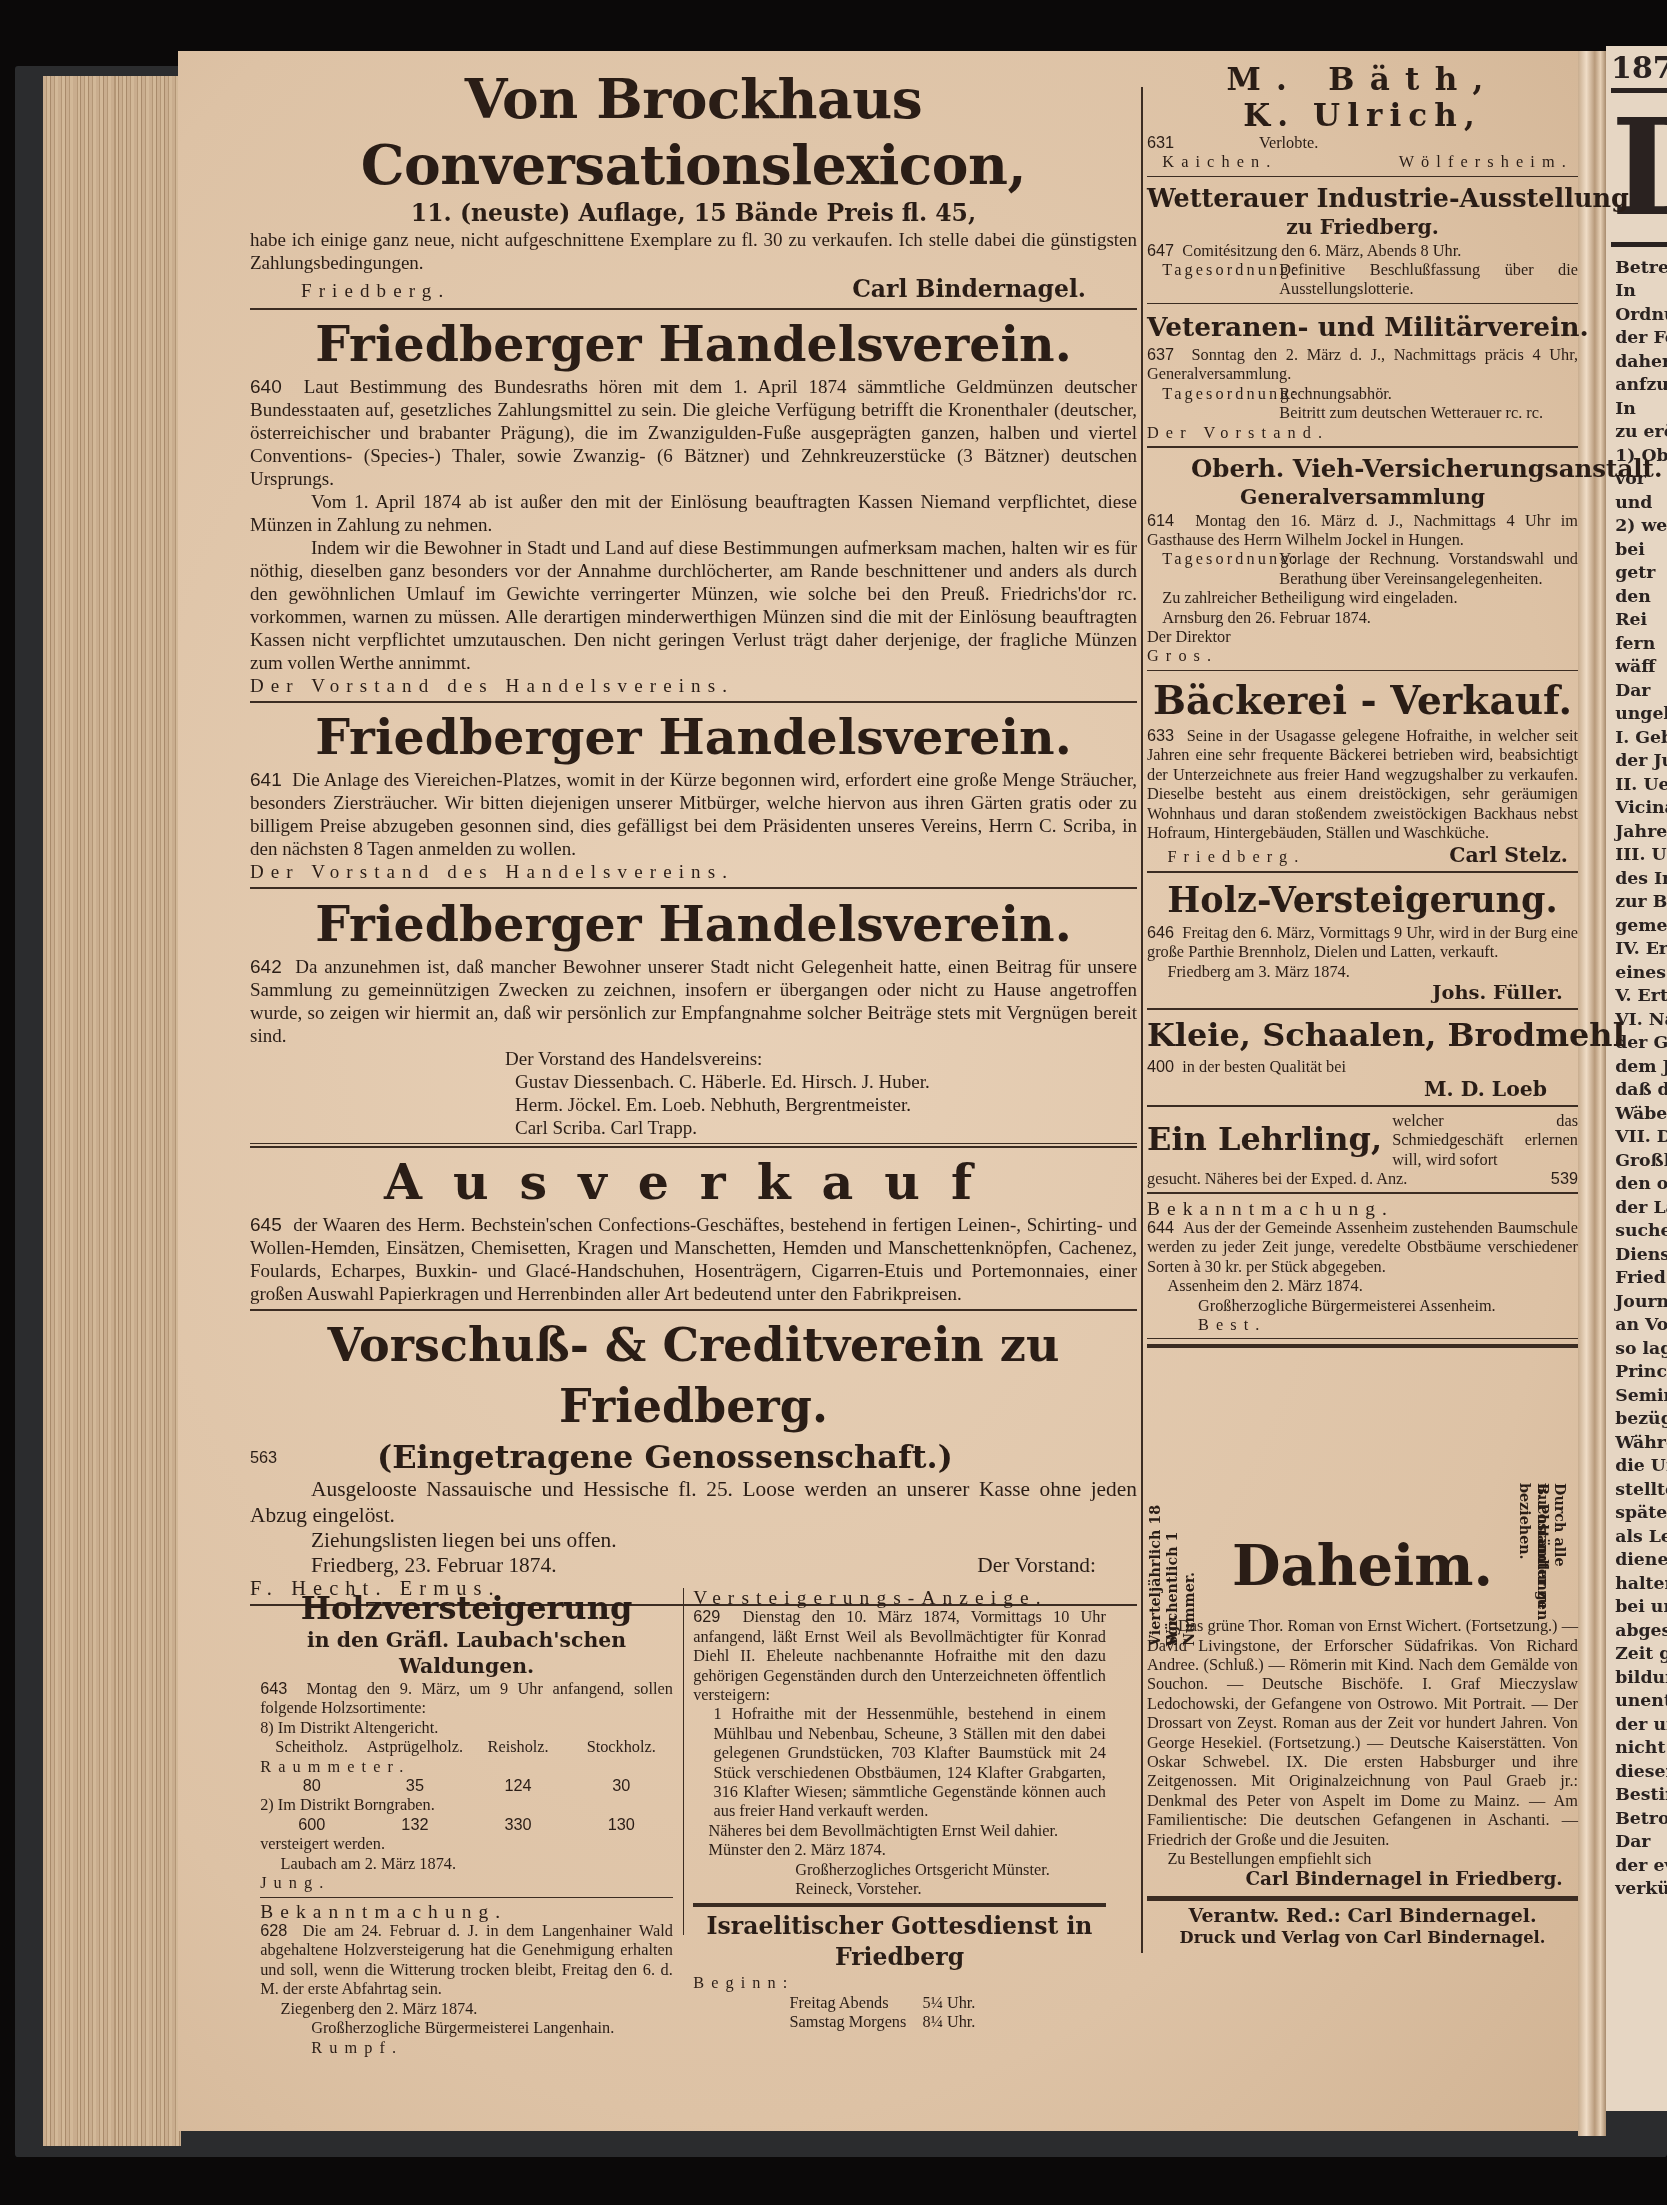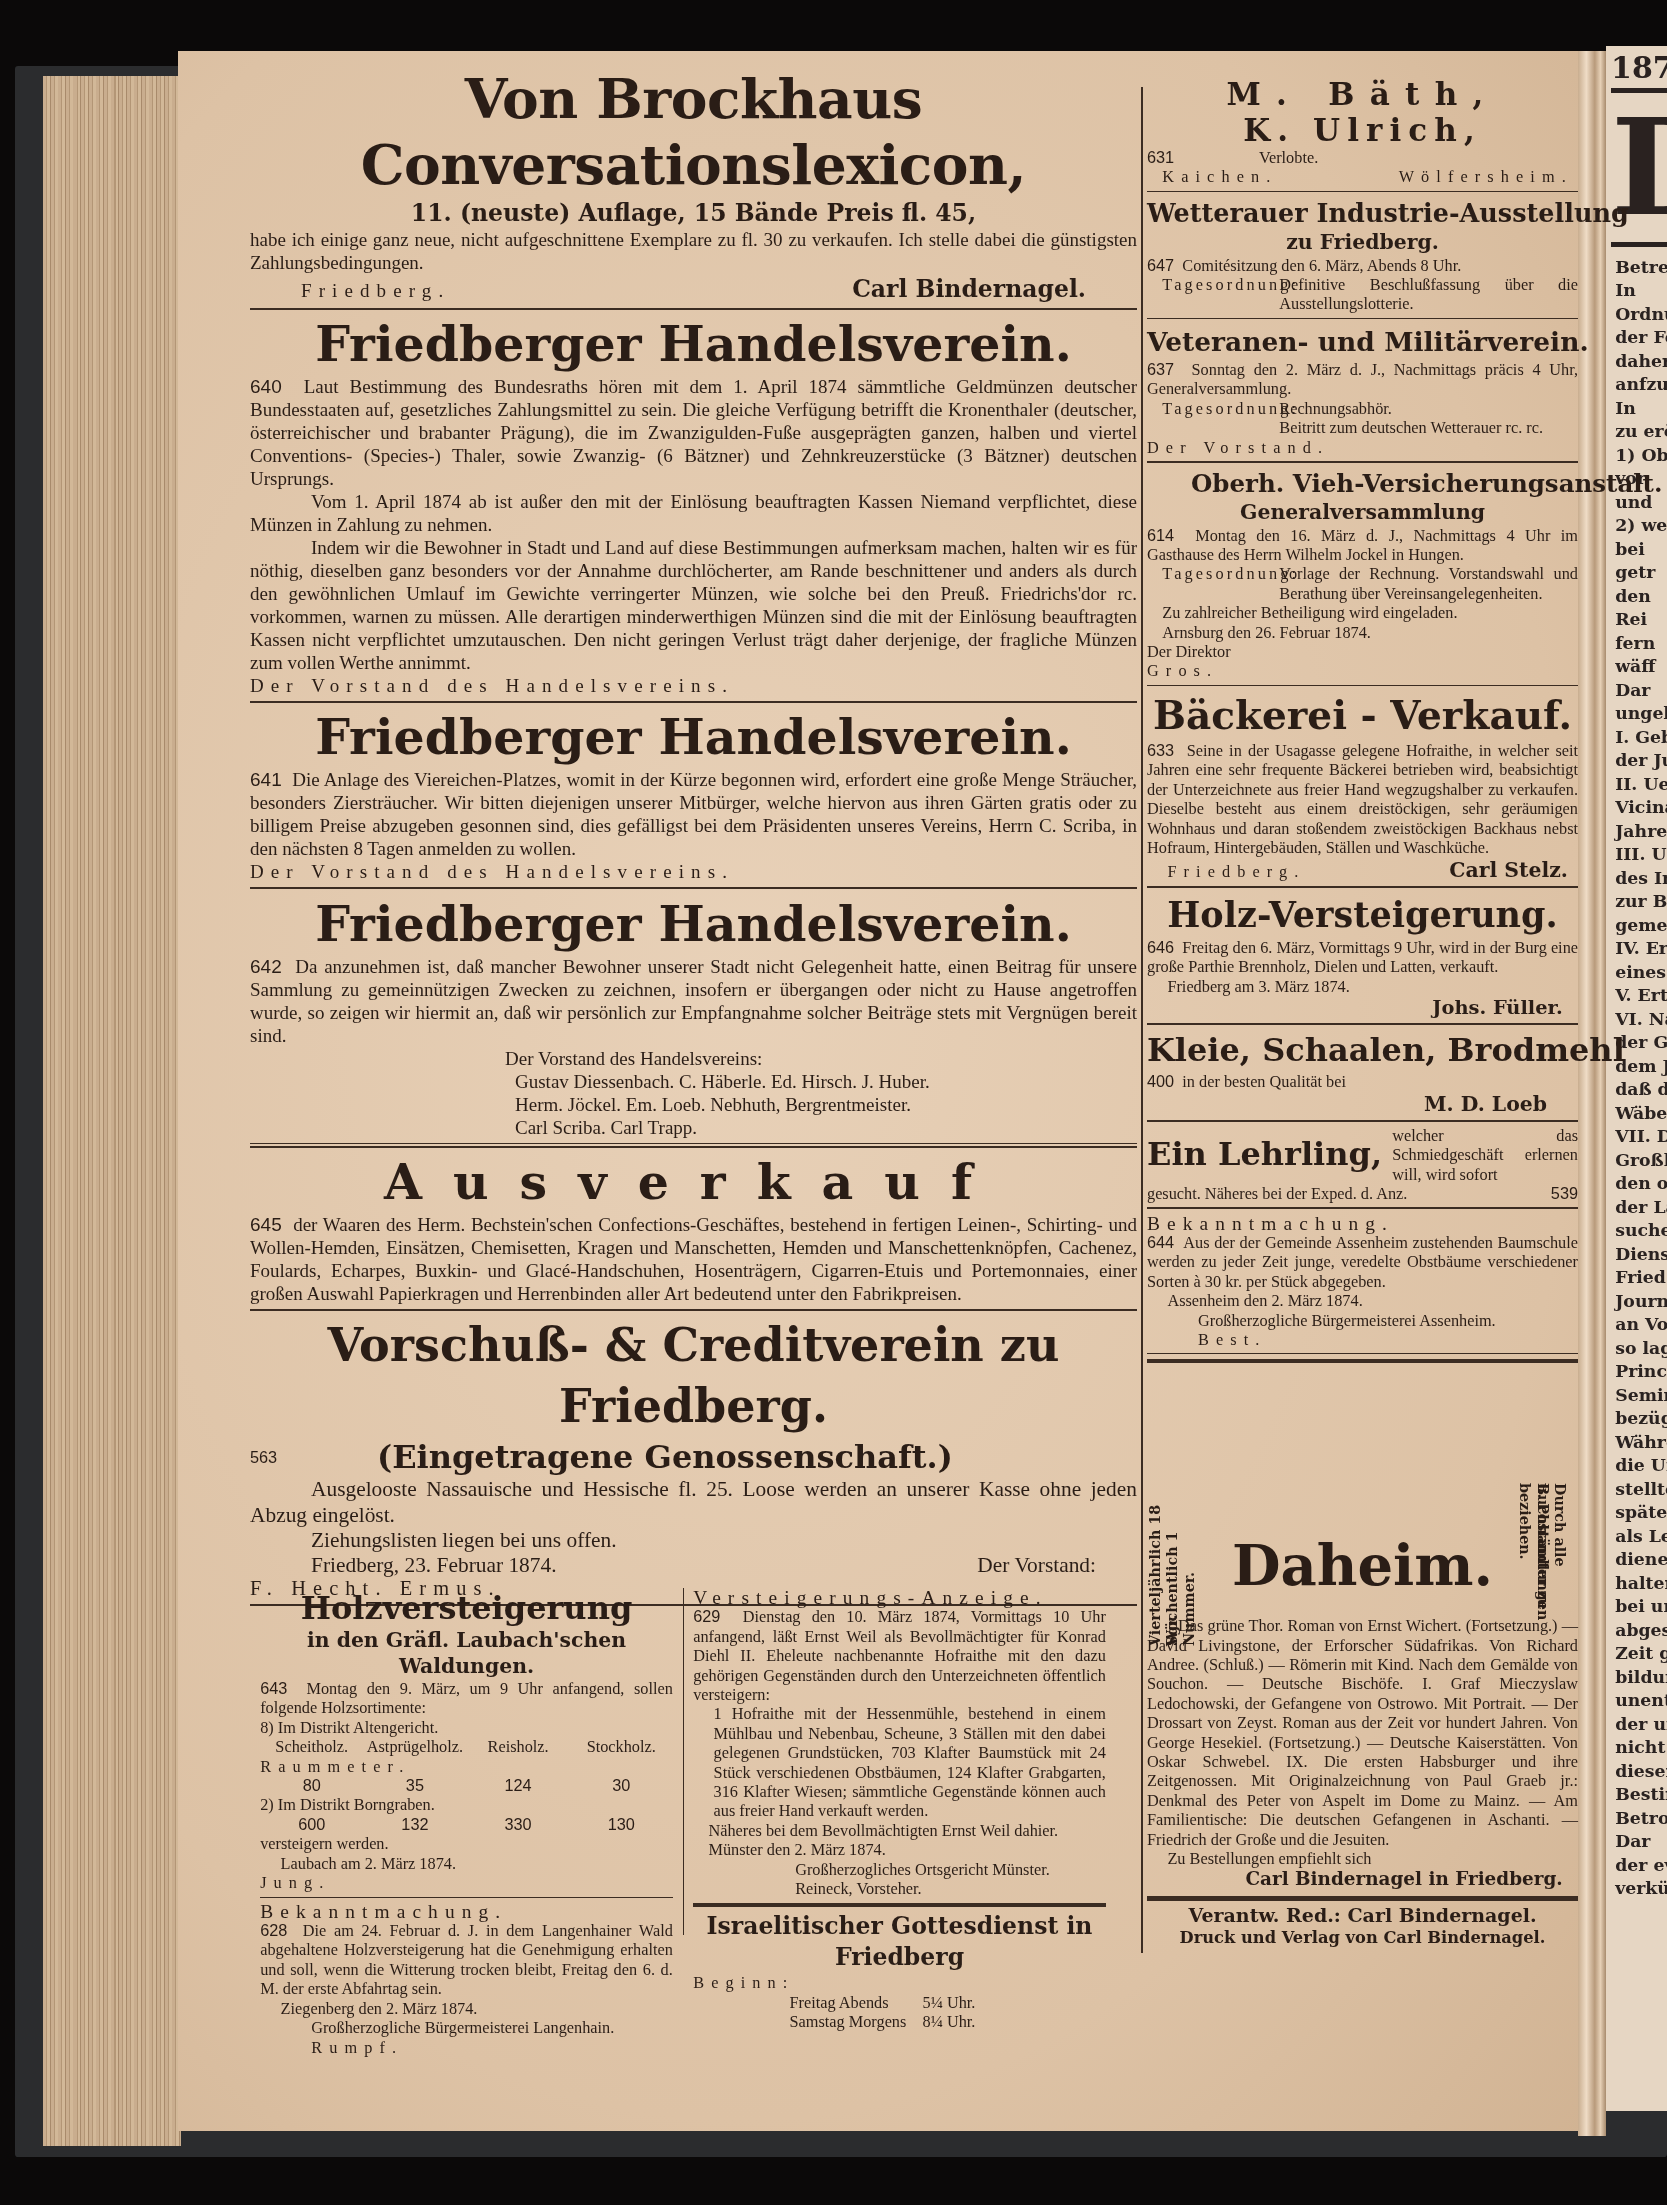--- a/index.html
+++ b/index.html
@@ -13,21 +13,21 @@
     background:linear-gradient(90deg,#c8ad8f,#efdcc6 30%,#b89a7b 60%,#e6d0b6 80%,#a88b6d);}
   .next-page{position:absolute;left:1606px;top:46px;width:61px;height:2065px;background:#e6d6c3;overflow:hidden;
     font-family:"DejaVu Serif",serif;font-weight:bold;font-size:17.3px;line-height:23.5px;color:#2a2220;}
   .next-page .yr{font-size:30px;padding:10.2px 0 0 5.1px;}
   .next-page .bigD{font-size:133px;line-height:133px;padding-left:5.1px;font-family:"DejaVu Serif",serif;}
   .next-page .hr{height:5.1px;background:#2a2220;margin:8.2px 0 8.2px 5.1px;}
   .next-page .ln{white-space:nowrap;padding-left:9.2px;}
 
   .col{position:absolute;}
   .main{left:250px;top:66px;width:887px;}
-  .right{left:1147px;top:76px;width:431px;}
+  .right{left:1147px;top:61px;width:431px;}
   .vrule{position:absolute;left:1141px;top:87px;width:1.5px;height:1866px;background:#3b2c22;}
   .vrule2{position:absolute;left:683px;top:1588px;width:1px;height:347px;background:#3b2c22;}
 
   .frak{font-family:"DejaVu Serif",serif;font-weight:bold;}
   .c{text-align:center;}
   .r{text-align:right;}
   .hr{height:2px;background:#3b2c22;margin:4.1px 0;}
   .hr.thick{height:4.6px;}
   .hr.double{height:1.5px;border-bottom:2.5px solid #3b2c22;background:#3b2c22;padding-bottom:2px;background-clip:content-box;}
   .body{font-family:"Liberation Serif",serif;font-size:19px;line-height:23px;text-align:justify;}
@@ -222,21 +222,21 @@
         <span>124</span>
         <span>30</span>
       </div>
       <div class="small c">2) Im Distrikt Borngraben.</div>
       <div class="small grid4 num">
         <span>600</span>
         <span>132</span>
         <span>330</span>
         <span>130</span>
       </div>
-      <div class="small">versteigern werden.</div>
+      <div class="small">versteigert werden.</div>
       <div class="small" style="padding-left:20.4px;">Laubach am 2. März 1874.</div>
       <div class="small r spaced" style="padding-right:20.4px;">Jung.</div>
     </section>
     <div class="hr" style="height:1px;"></div>
     <section class="ad">
       <div class="small c spaced" style="font-size:19.4px;">Bekanntmachung.</div>
       <div class="small"><span class="num">628</span>&nbsp;&nbsp;<span>Die am 24. Februar d. J. in dem Langenhainer Wald abgehaltene Holzversteigerung hat die Genehmigung erhalten und soll, wenn die Witterung trocken bleibt, Freitag den 6. d. M. der erste Abfahrtag sein.</span></div>
       <div class="small" style="padding-left:20.4px;">Ziegenberg den 2. März 1874.</div>
       <div class="small c" style="padding-left:51px;">Großherzogliche Bürgermeisterei Langenhain.</div>
       <div class="small c spaced" style="padding-left:51px;">Rumpf.</div>

